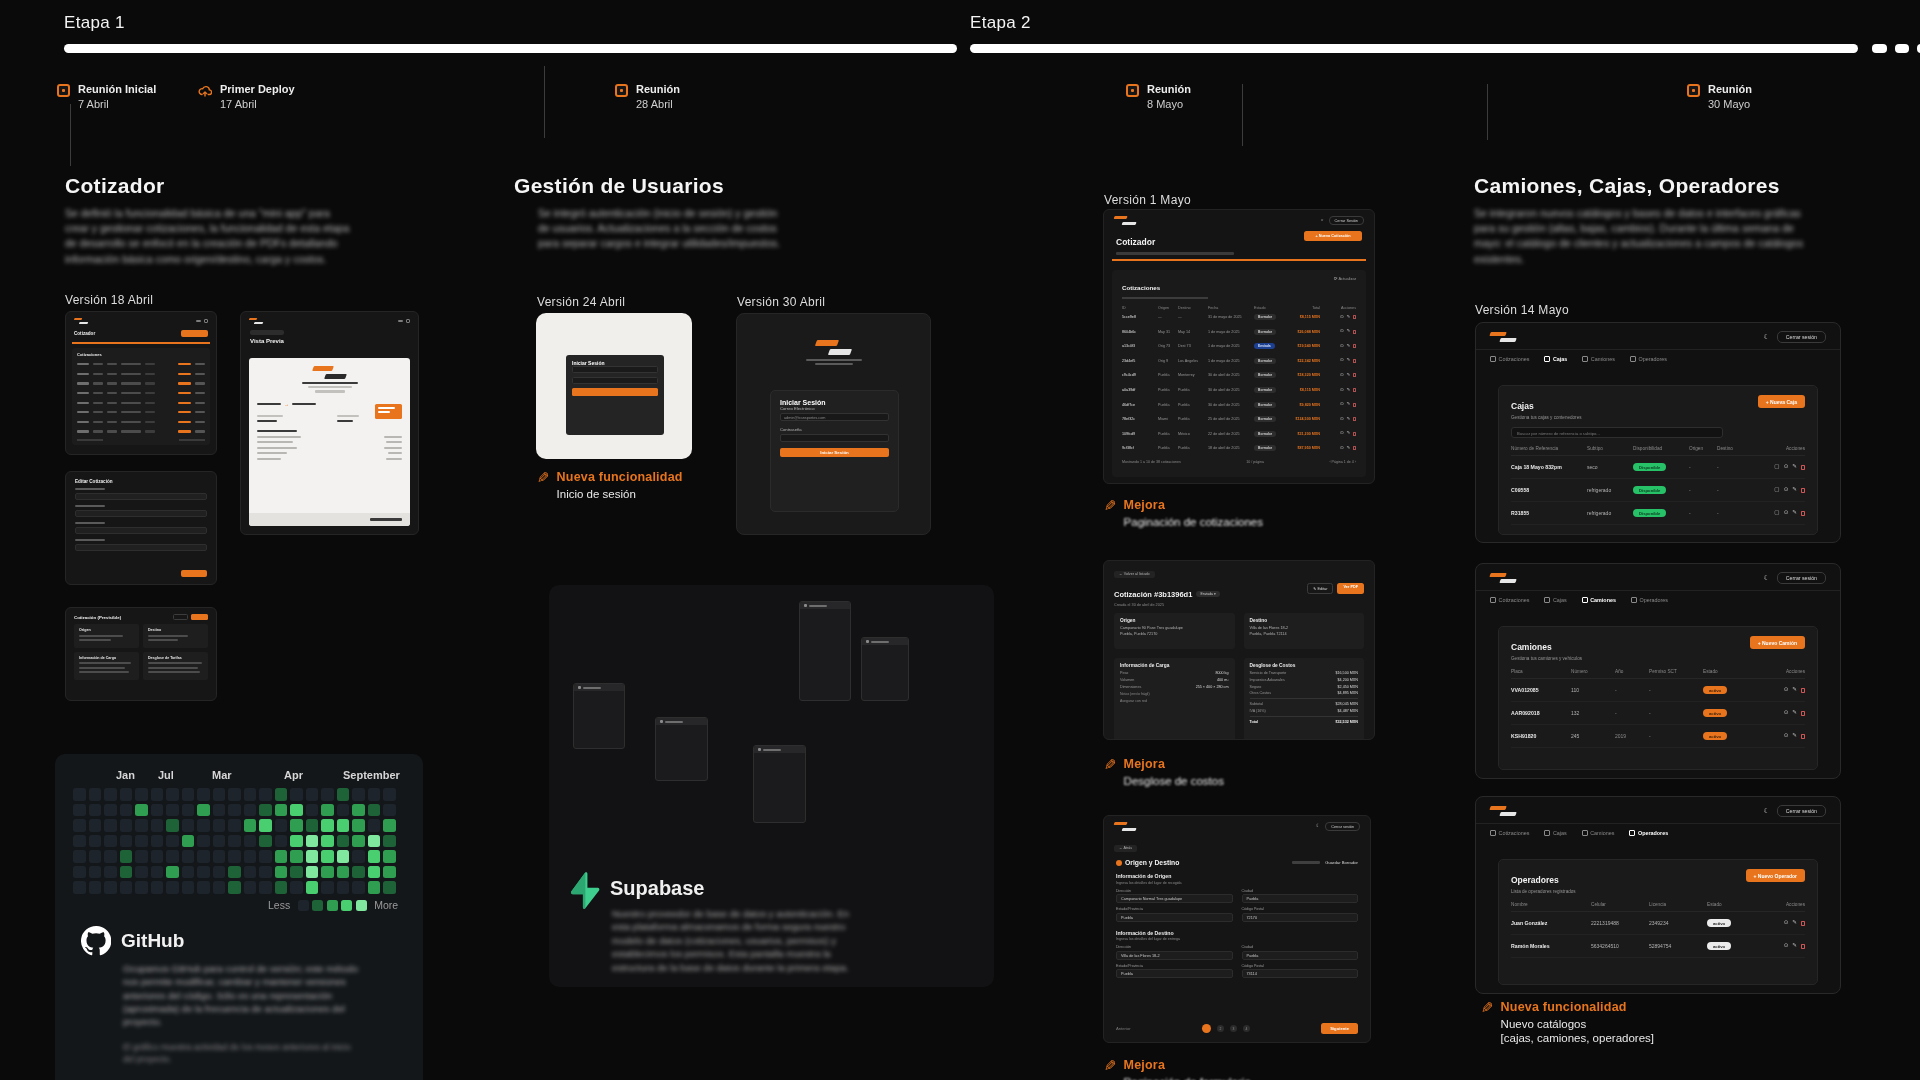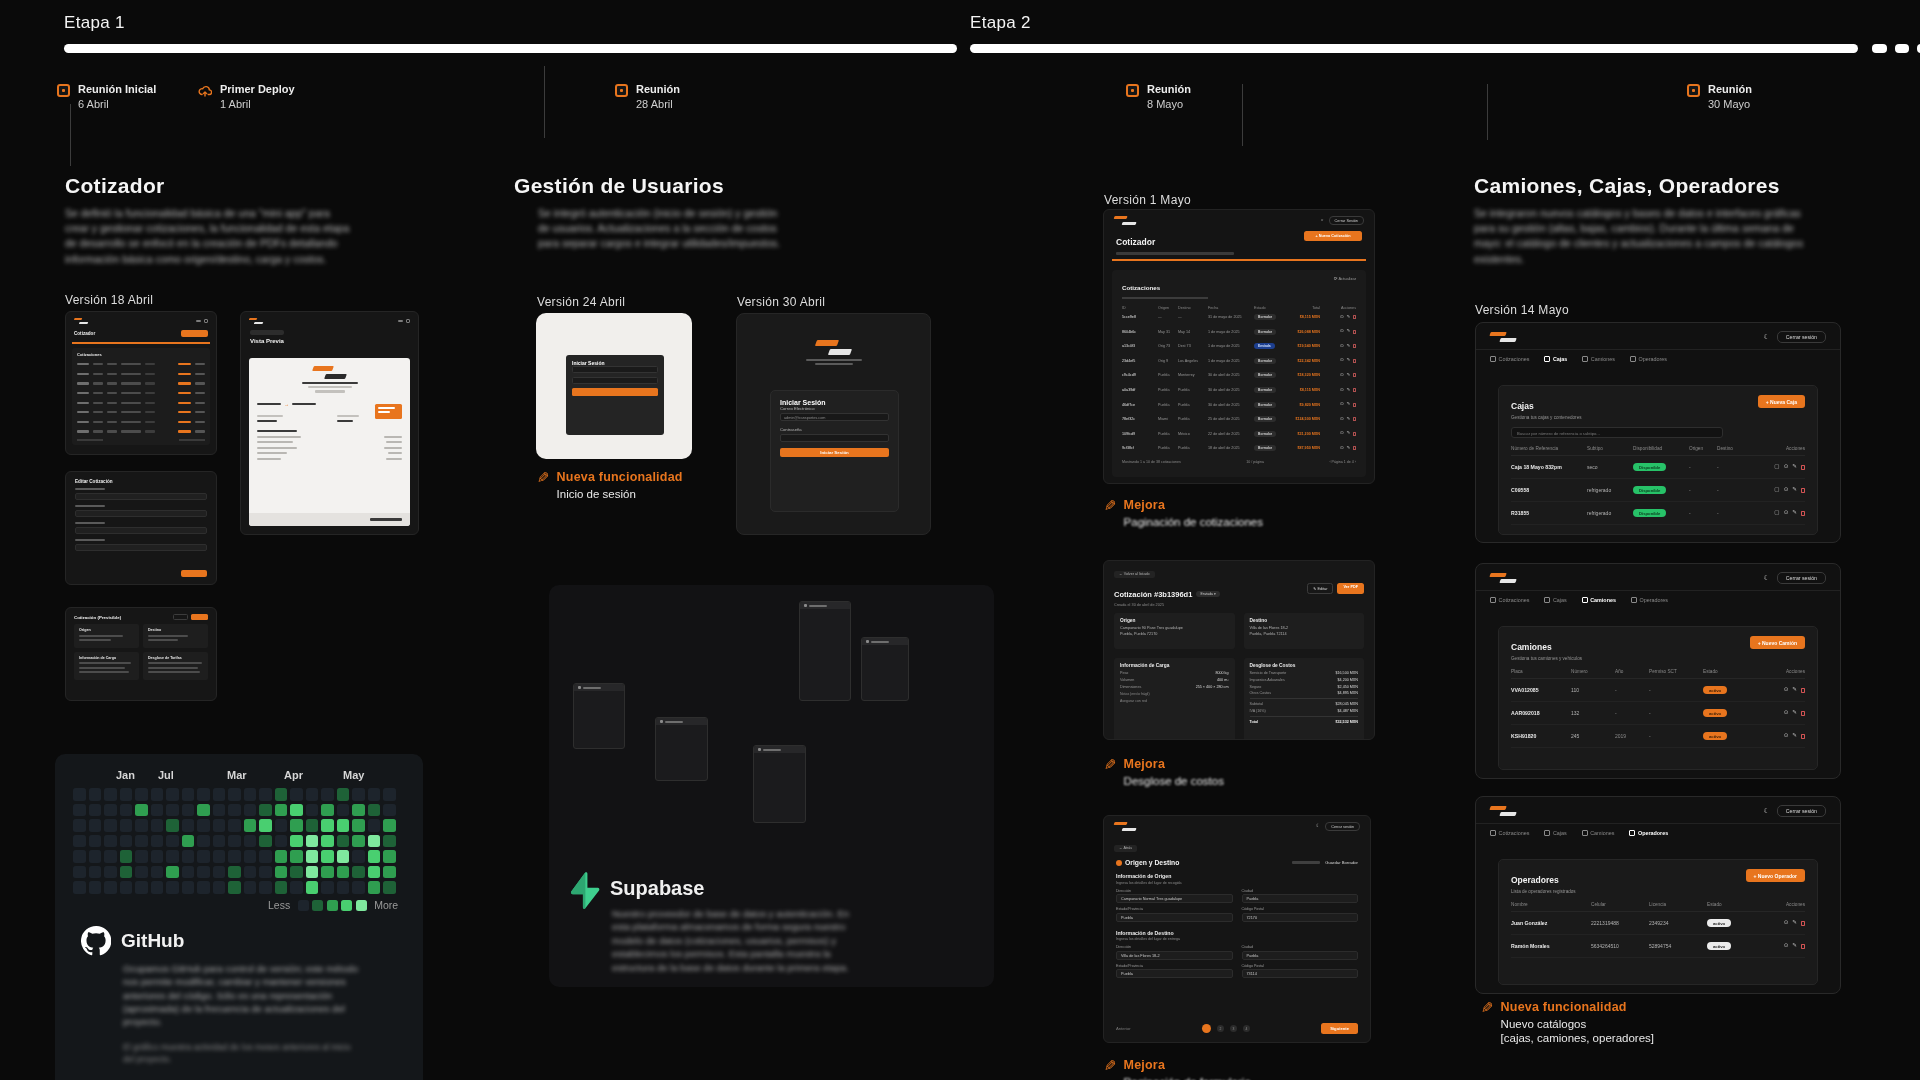--- a/index.html
+++ b/index.html
@@ -254,31 +254,31 @@
   <div class="stage-label" style="left:970px;top:13px">Etapa 2</div>
   <div class="stage-bar" style="left:970px;top:44px;width:888px"></div>
   <div class="stage-dash" style="left:1872px;width:15px"></div>
   <div class="stage-dash" style="left:1895px;width:14px"></div>
   <div class="stage-dash" style="left:1917px;width:10px"></div>
 
   <div class="milestone" style="left:57px;top:83px">
     <span class="cal"></span>
     <span class="ms-text">
         <b>Reunión Inicial</b>
-        <em>6 Abril</em>
+        <em>7 Abril</em>
       </span>
   </div>
   <div class="milestone" style="left:198px;top:83px">
     <svg width="14" height="14" viewBox="0 0 24 24" style="flex:none;margin-top:1px">
         <path d="M7 18a5 5 0 1 1 1-9.9A6 6 0 0 1 19.5 10 4 4 0 0 1 19 18h-1.5" fill="none" stroke="#e8751e" stroke-width="2.4" stroke-linecap="round"></path>
         <path d="M12 20.5v-7m0 0-3 3m3-3 3 3" stroke="#e8751e" stroke-width="2.4" fill="none" stroke-linecap="round"></path>
       </svg>
     <span class="ms-text">
         <b>Primer Deploy</b>
-        <em>1 Abril</em>
+        <em>17 Abril</em>
       </span>
   </div>
   <div class="milestone" style="left:615px;top:83px">
     <span class="cal"></span>
     <span class="ms-text">
         <b>Reunión</b>
         <em>28 Abril</em>
       </span>
   </div>
   <div class="milestone" style="left:1126px;top:83px">
@@ -522,23 +522,23 @@
           <i class="ln" style="width:54px"></i>
           <i class="ln" style="width:50px"></i>
           <i class="ln" style="width:52px"></i>
         </div>
     </div>
   </div>
 
   <div class="gh-panel" style="left:55px;top:754px;width:368px;height:340px">
     <span class="gh-month" style="left:61px;top:15px">Jan</span>
     <span class="gh-month" style="left:103px;top:15px">Jul</span>
-    <span class="gh-month" style="left:172px;top:15px">Mar</span>
+    <span class="gh-month" style="left:157px;top:15px">Mar</span>
     <span class="gh-month" style="left:229px;top:15px">Apr</span>
-    <span class="gh-month" style="left:288px;top:15px">May</span>
+    <span class="gh-month" style="left:288px;top:15px">September</span>
     <div class="gh-grid" style="left:18px;top:34px">
 
     <span class="ghc l0"></span>
         <span class="ghc l0"></span>
         <span class="ghc l0"></span>
         <span class="ghc l0"></span>
         <span class="ghc l0"></span>
         <span class="ghc l0"></span>
         <span class="ghc l0"></span>
         <span class="ghc l0"></span>

